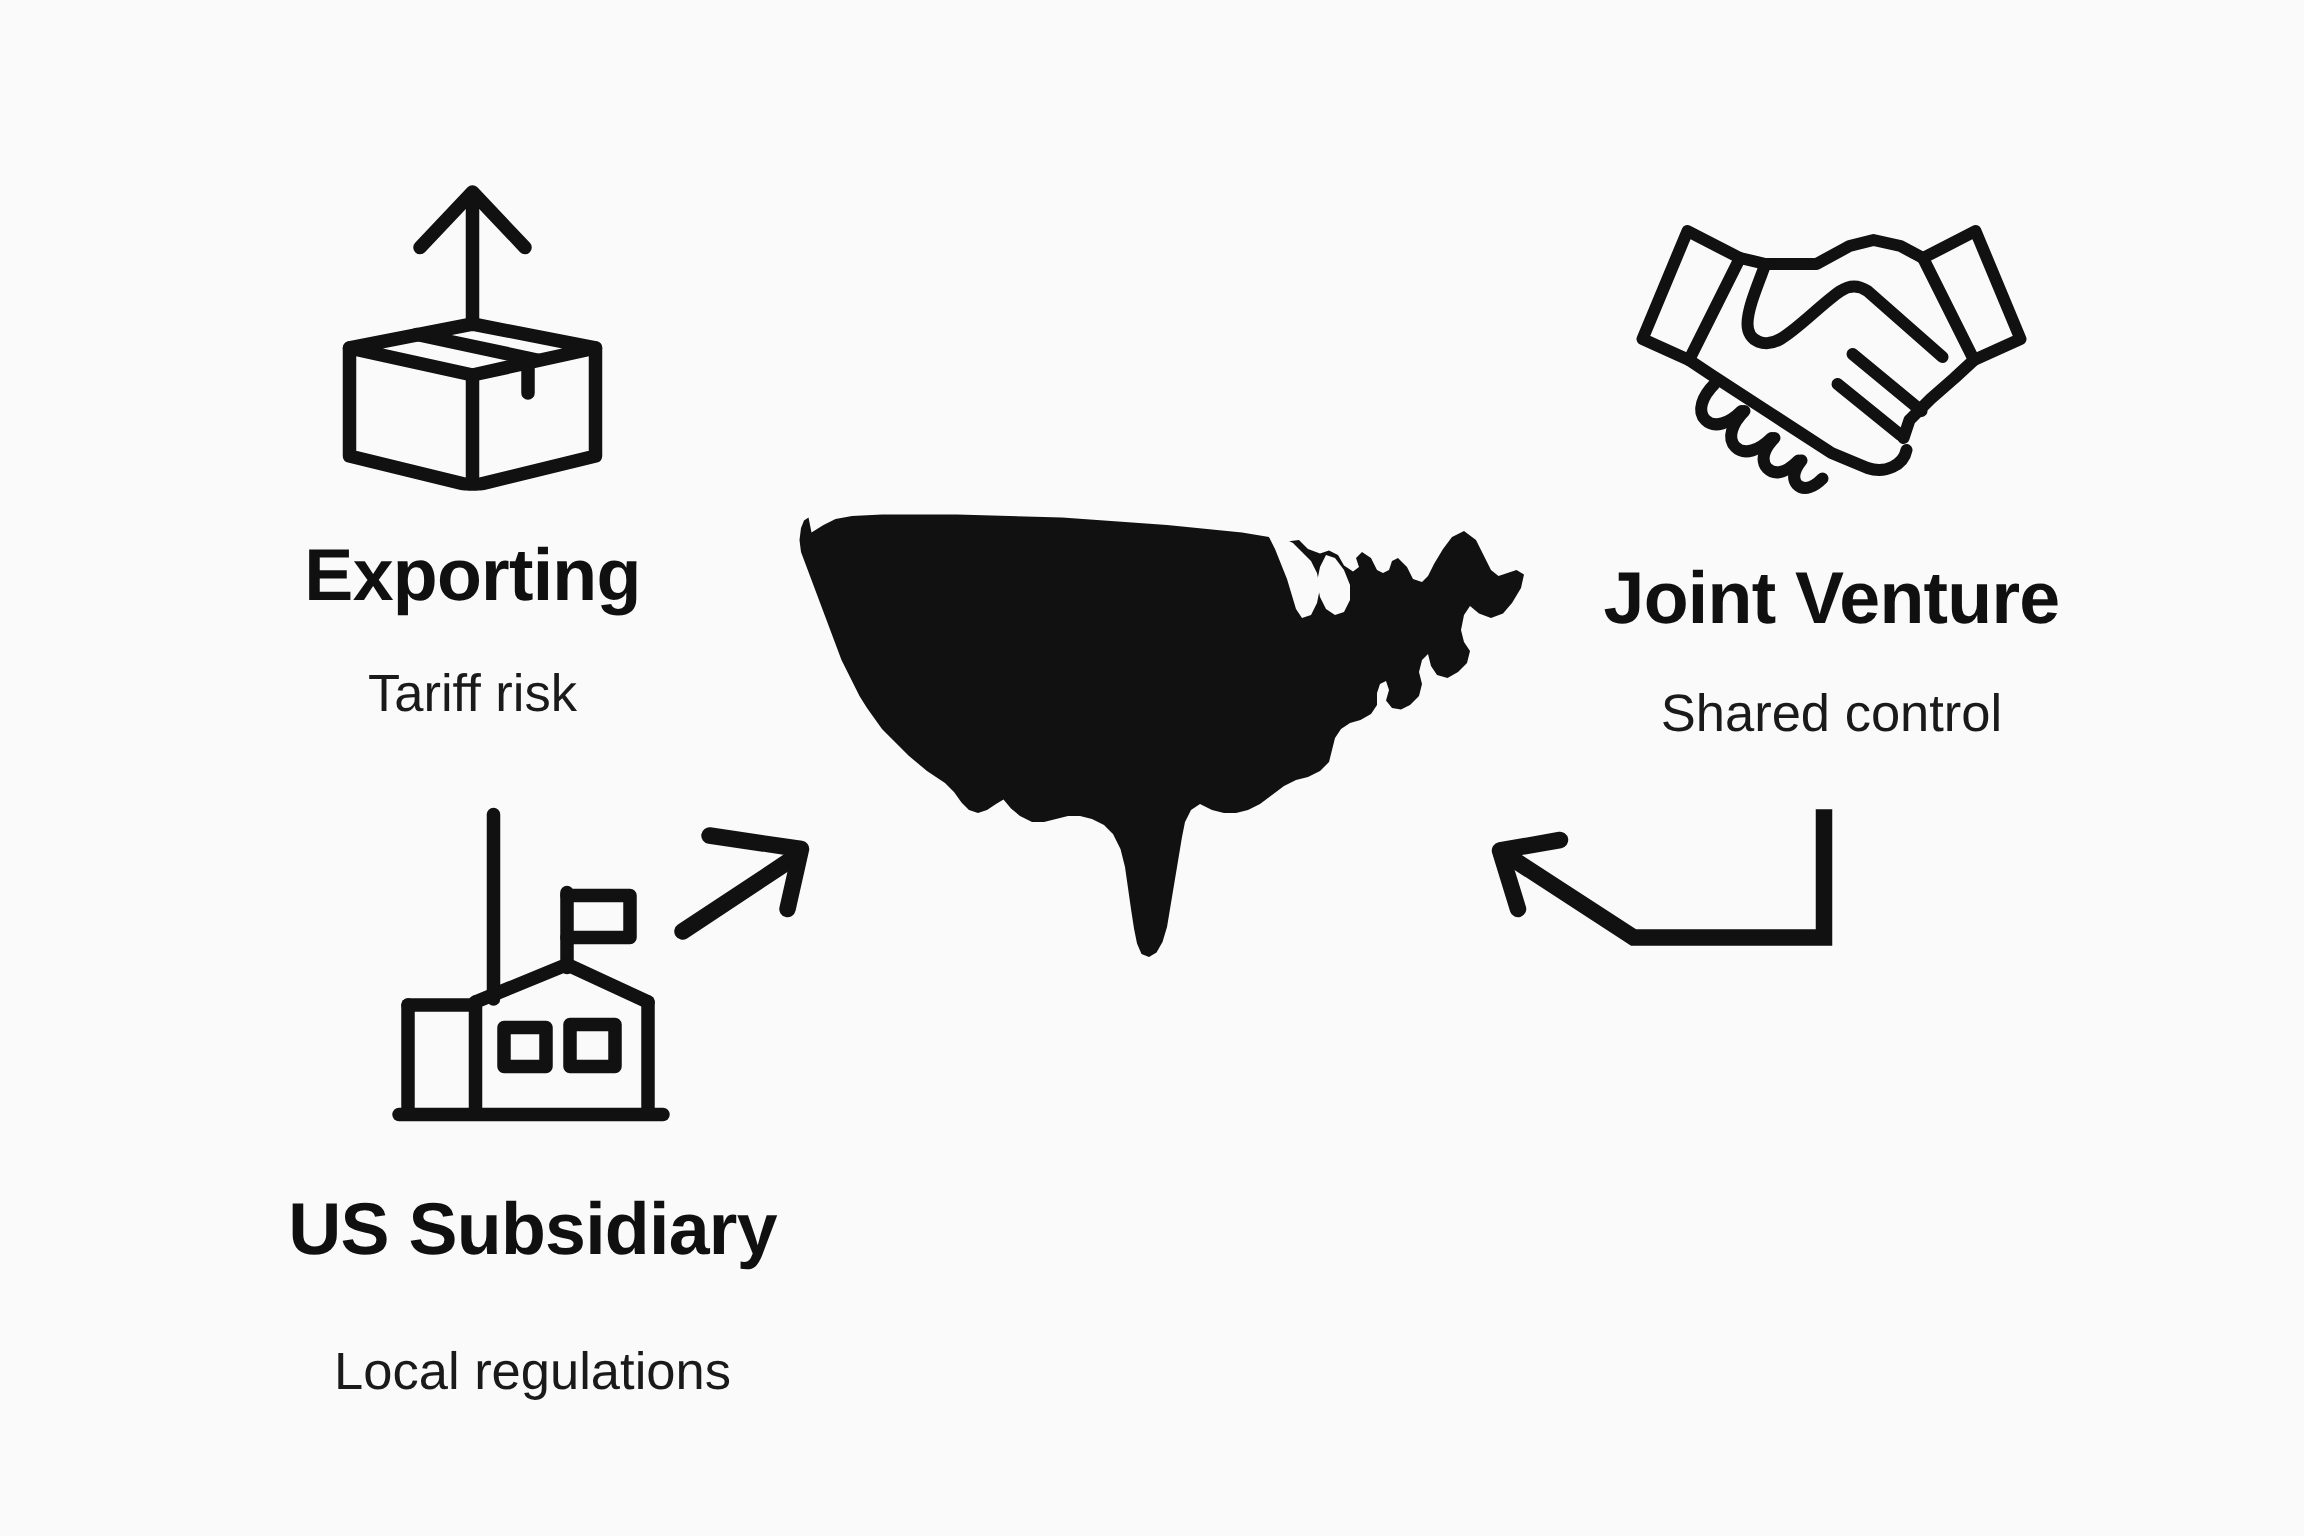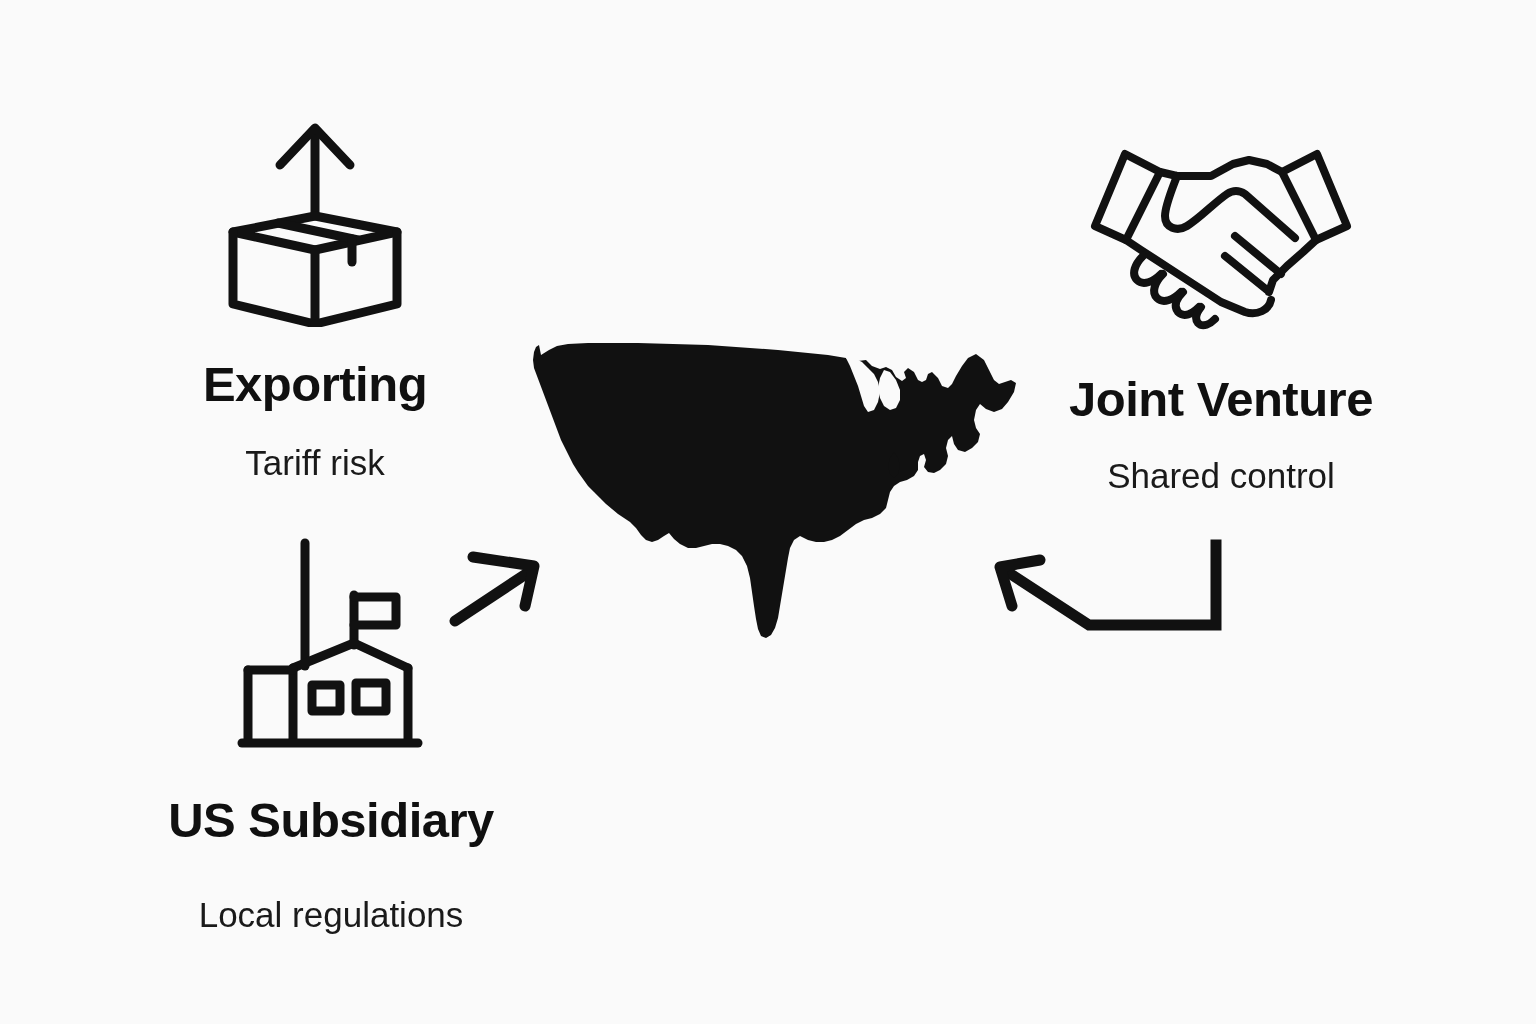--- a/index.html
+++ b/index.html
@@ -57,21 +57,21 @@
 
   #node-joint-venture {
     left: 906px;
     top: 140px;
     width: 630px;
   }
   #node-joint-venture .node-title { margin-top: 44px; }
   #node-joint-venture .node-sub   { margin-top: 32px; }
 
   #node-us-subsidiary {
-    left: 16px;
+    left: 40px;
     top: 533px;
     width: 630px;
   }
   #node-us-subsidiary .node-title { margin-top: 42px; }
   #node-us-subsidiary .node-sub   { margin-top: 50px; }
 
   
   #map-wrap {
     position: absolute;
     left: 528px;

